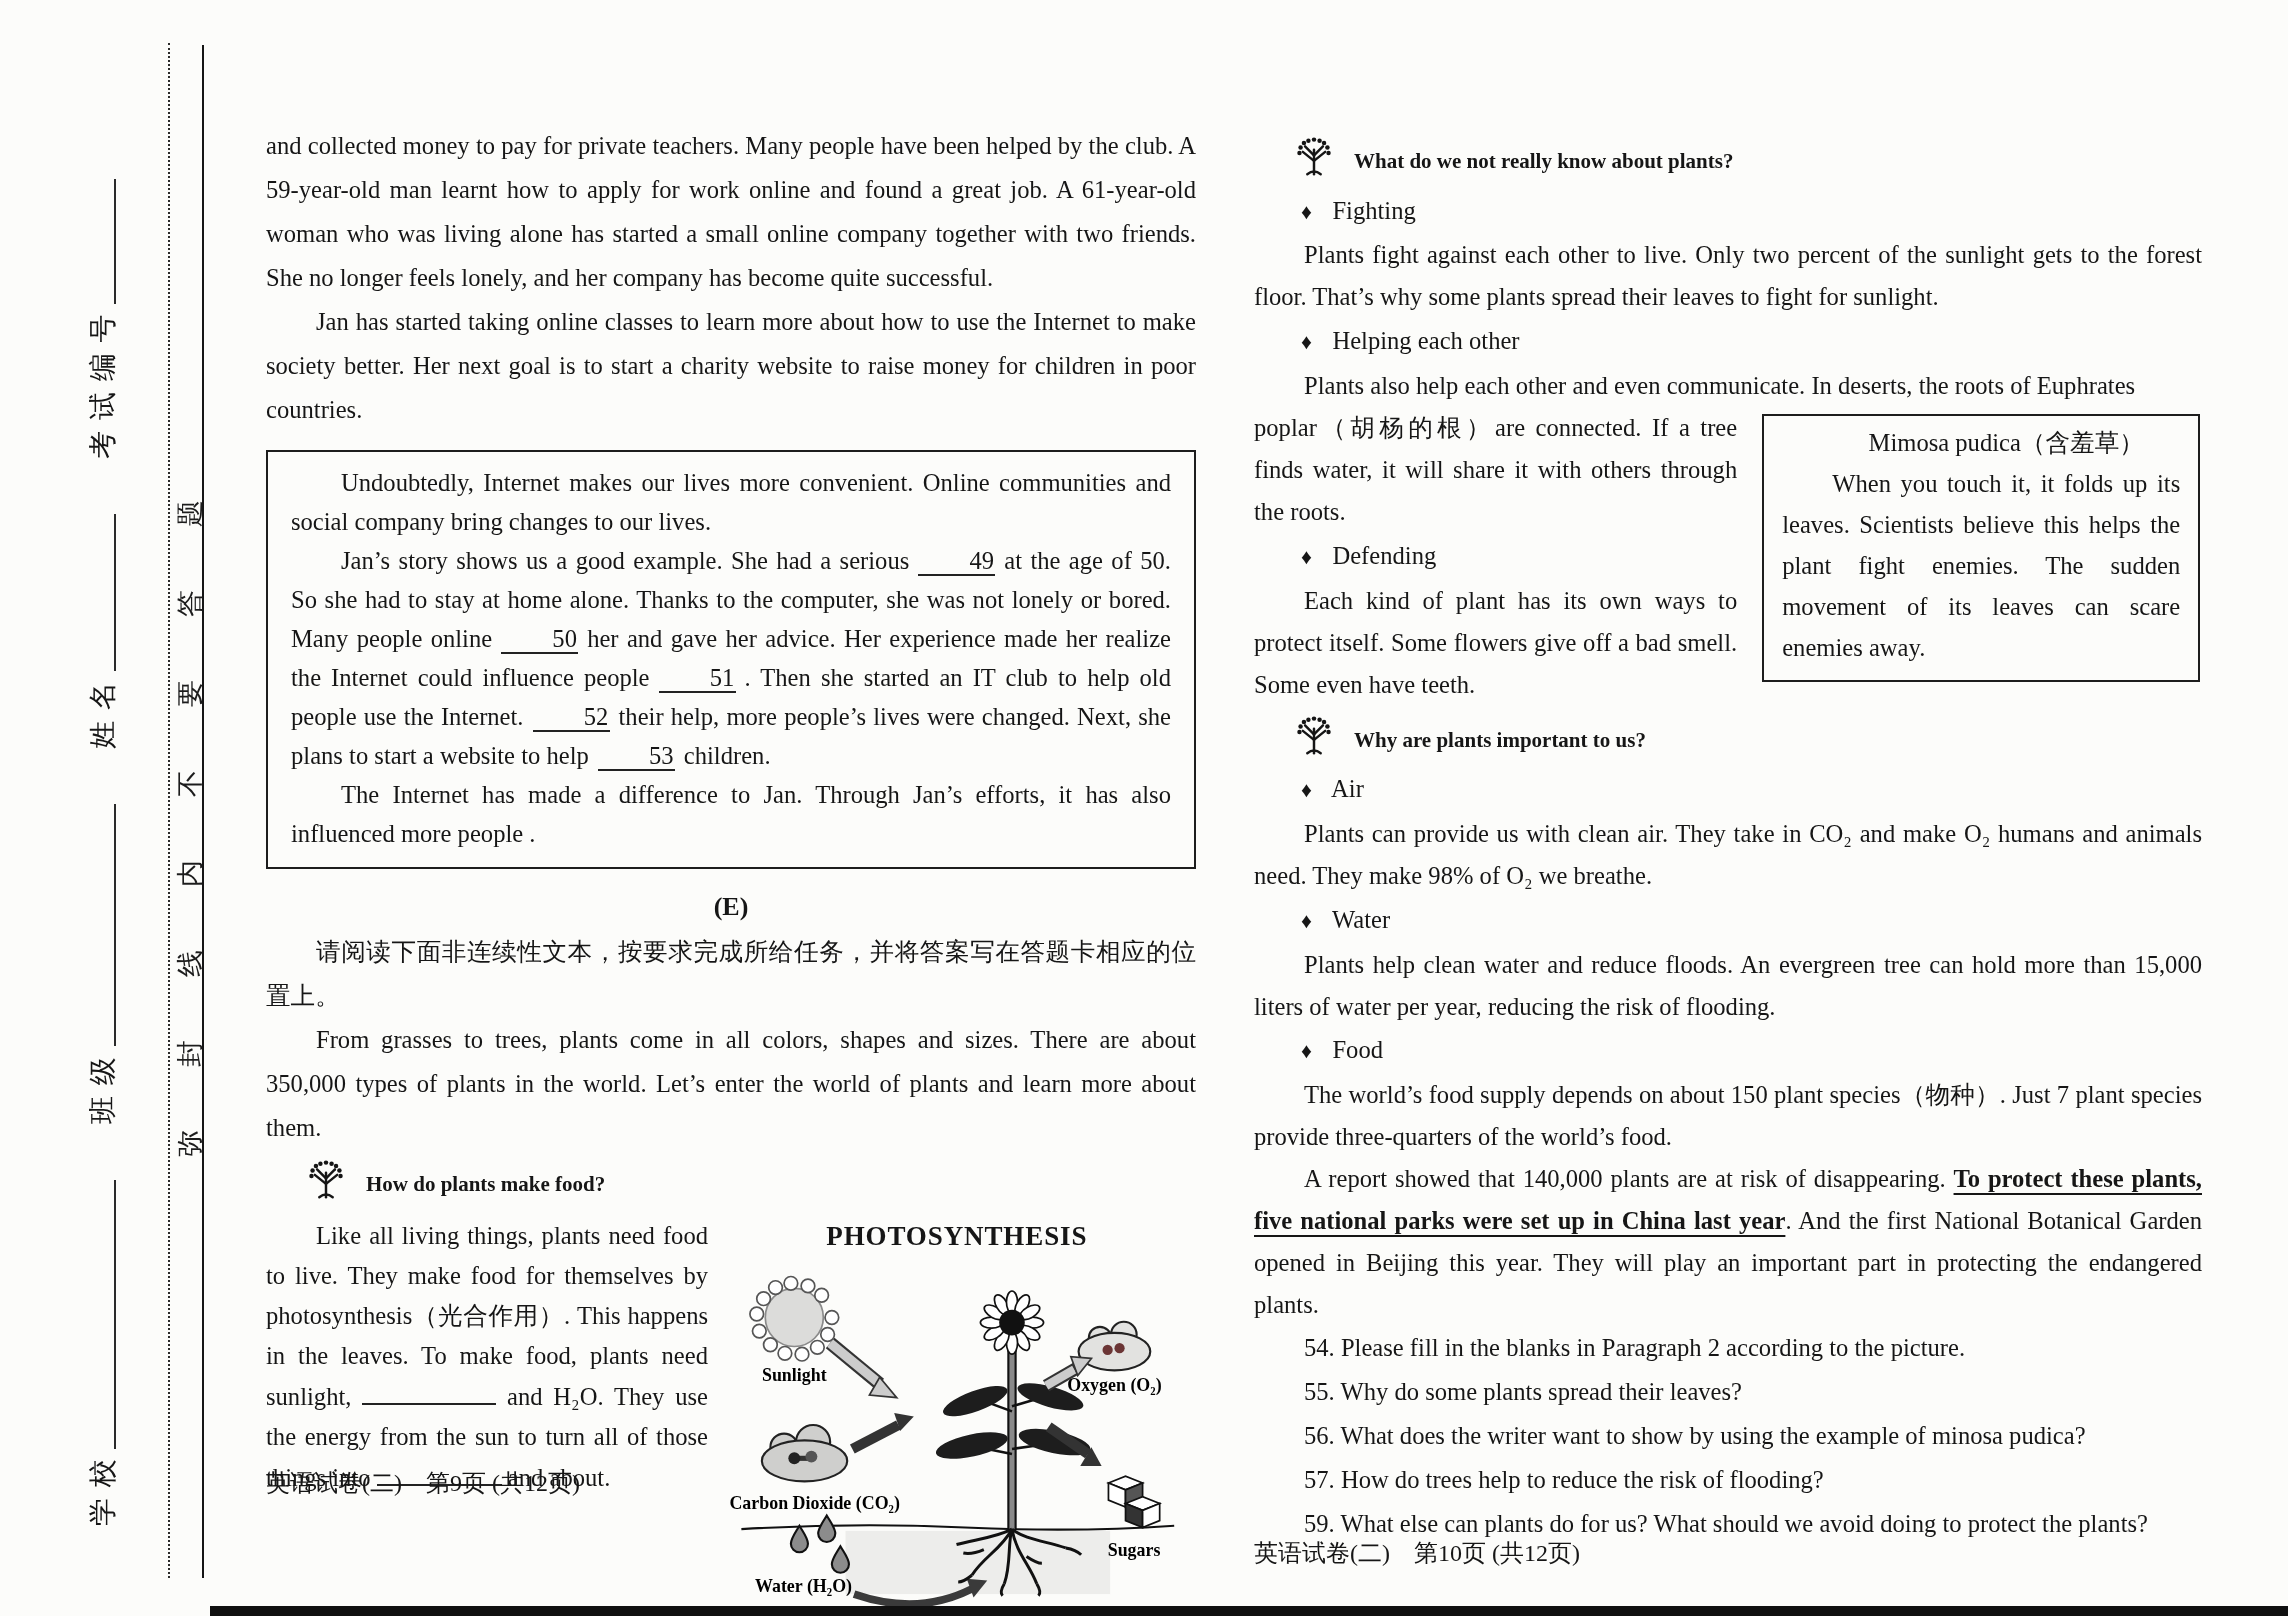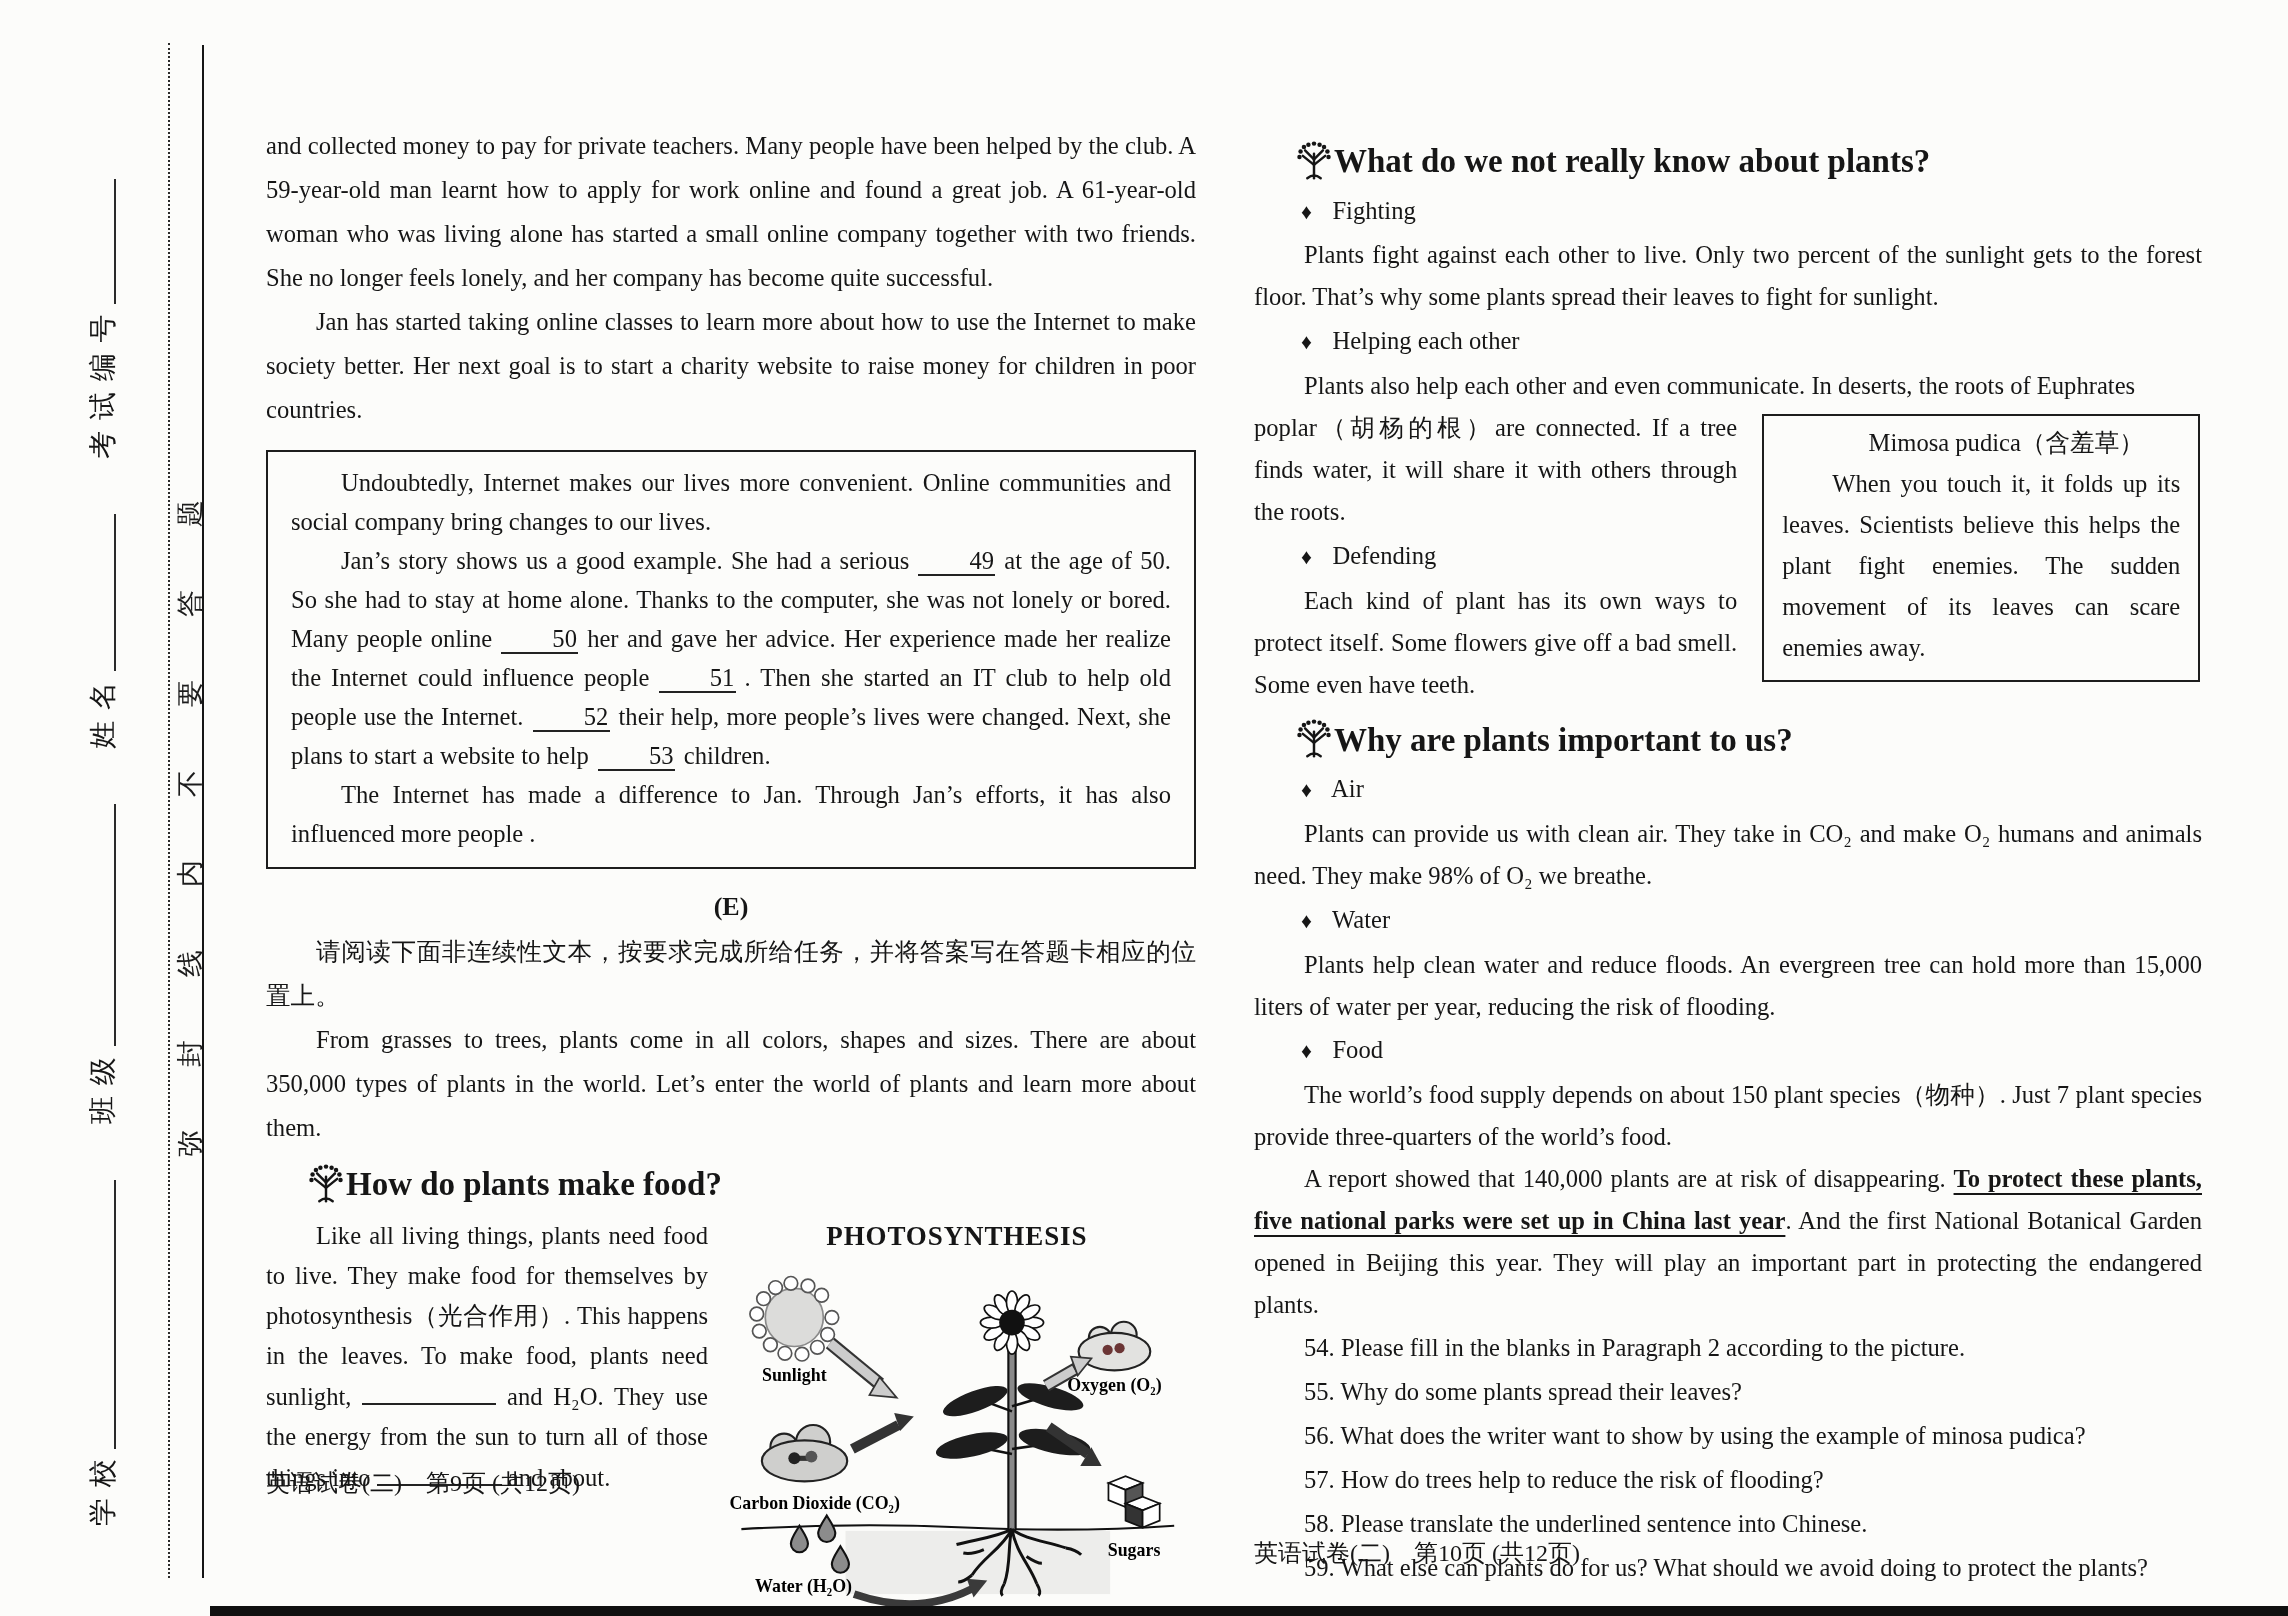--- a/index.html
+++ b/index.html
@@ -32,21 +32,21 @@
   .col-left{left:266px;top:124px;width:930px;line-height:44px;}
   .col-right{left:1254px;top:127px;width:948px;line-height:42px;}
   .col p{margin:0;text-indent:50px;}
   .col p.noindent{text-indent:0;}
   
   .cloze-box{border:2.7px solid #1d1d1d;margin-top:18px;padding:10.7px 23px 14.3px 23px;line-height:39px;}
   .blank-num{display:inline-block;min-width:77px;text-align:center;
     border-bottom:2.2px solid #222;margin:0 9px;line-height:27px;}
   .section-label{text-align:center;font-weight:bold;font-size:26px;margin-top:14.3px;line-height:47px;}
   
-  .tree-heading{display:flex;align-items:center;gap:1px;font-weight:bold;font-size:33px;
+  .tree-heading{display:flex;align-items:flex-start;gap:21px;font-weight:bold;font-size:21px;
     margin:9px 0 3.6px 41px;text-indent:0;line-height:50px;}
   .tree-ico{flex:0 0 auto;}
   
   .bullet-row{margin:1.8px 0 1.8px 47px;line-height:42px;}
   .bullet-row .dia{display:inline-block;margin-right:14.3px;font-size:21.5px;}
   
   .make-food{display:flex;margin-top:7.2px;}
   .mf-text{width:442px;line-height:40px;text-align:justify;}
   .mf-fig{width:487px;padding-left:10.7px;box-sizing:border-box;text-align:center;}
   .mf-title{font-weight:bold;font-size:27px;letter-spacing:0.9px;margin:1.8px 0 1.8px 0;line-height:36px;}
@@ -367,21 +367,20 @@
     </div>
     <p>The world’s food supply depends on about 150 plant species（物种）. Just 7 plant species provide three-quarters of the world’s food.</p>
 
     <p><span>A report showed that 140,000 plants are at risk of disappearing. </span><span class="bold-underline">To protect these plants, five national parks were set up in China last year</span><span>. And the first National Botanical Garden opened in Beijing this year. They will play an important part in protecting the endangered plants.</span></p>
 
     <div class="questions">
       <div>54. Please fill in the blanks in Paragraph 2 according to the picture.</div>
       <div>55. Why do some plants spread their leaves?</div>
       <div>56. What does the writer want to show by using the example of minosa pudica?</div>
       <div>57. How do trees help to reduce the risk of flooding?</div>
-      <div>58. Please translate the underlined sentence into Chinese.</div>
       <div>59. What else can plants do for us? What should we avoid doing to protect the plants?</div>
     </div>
   </div>
 
   <div class="footer footer-right">英语试卷(二)　第10页 (共12页)</div>
 
   <div class="bottom-bar"></div>
 </div>
 
 

